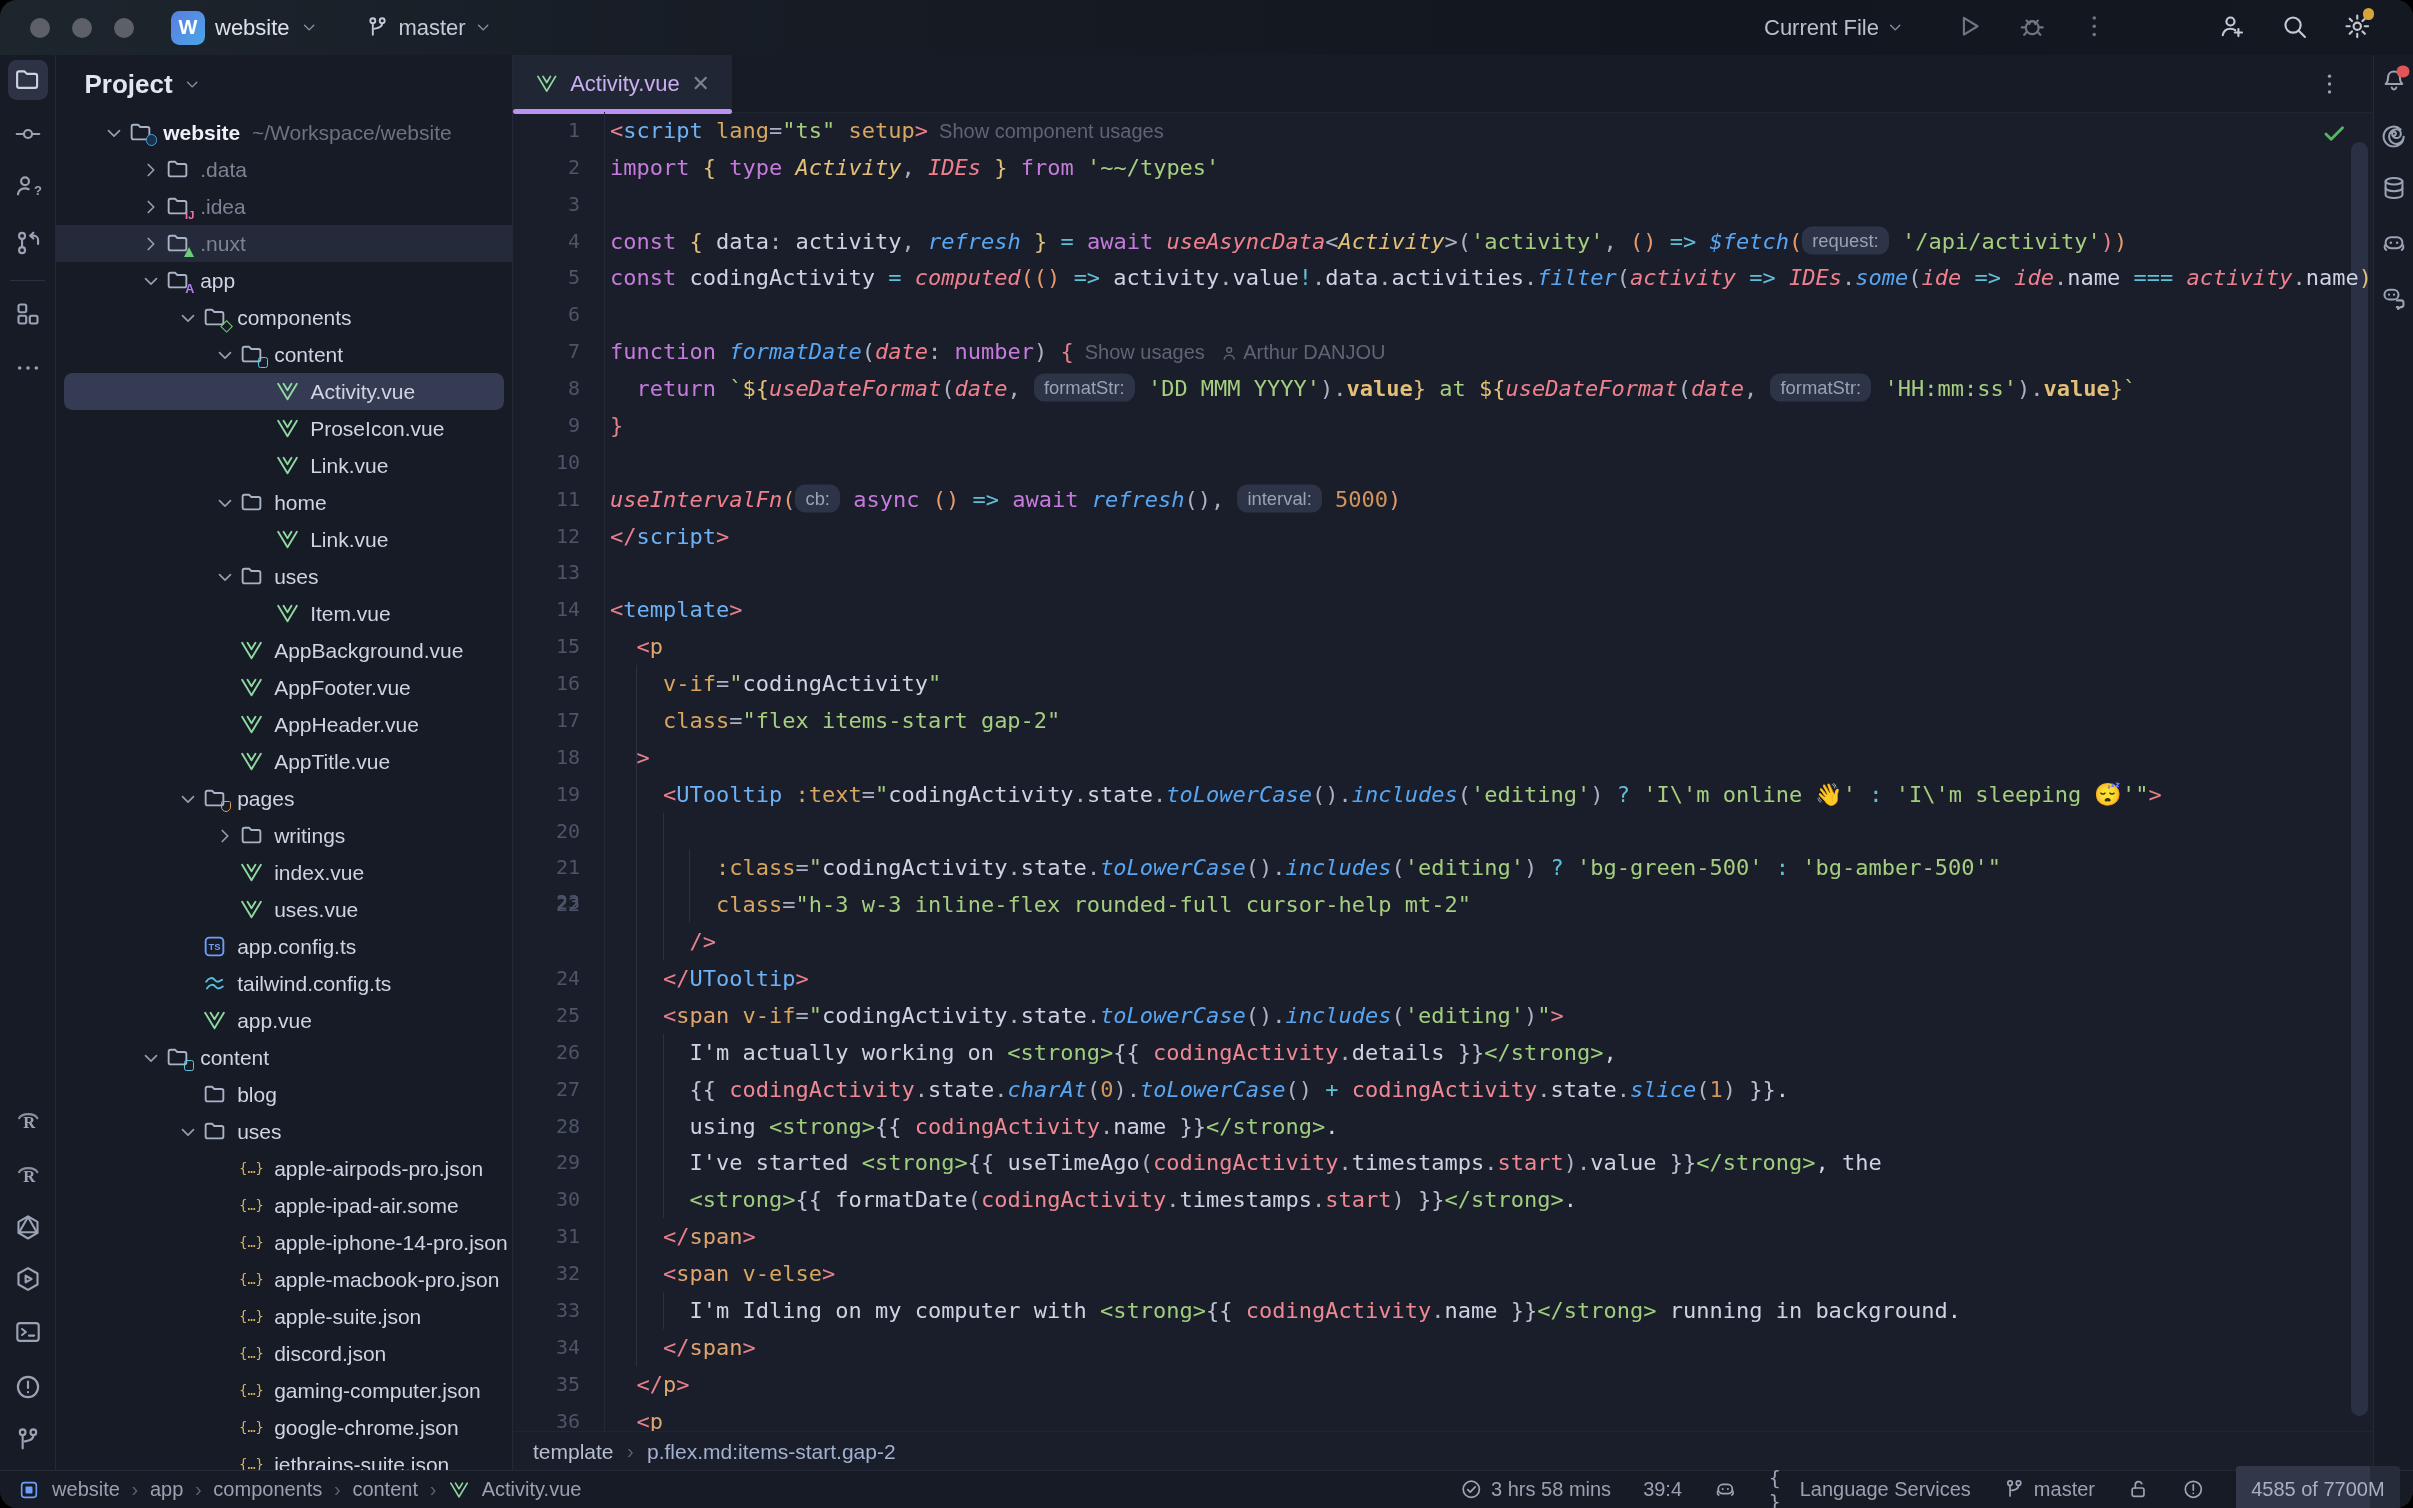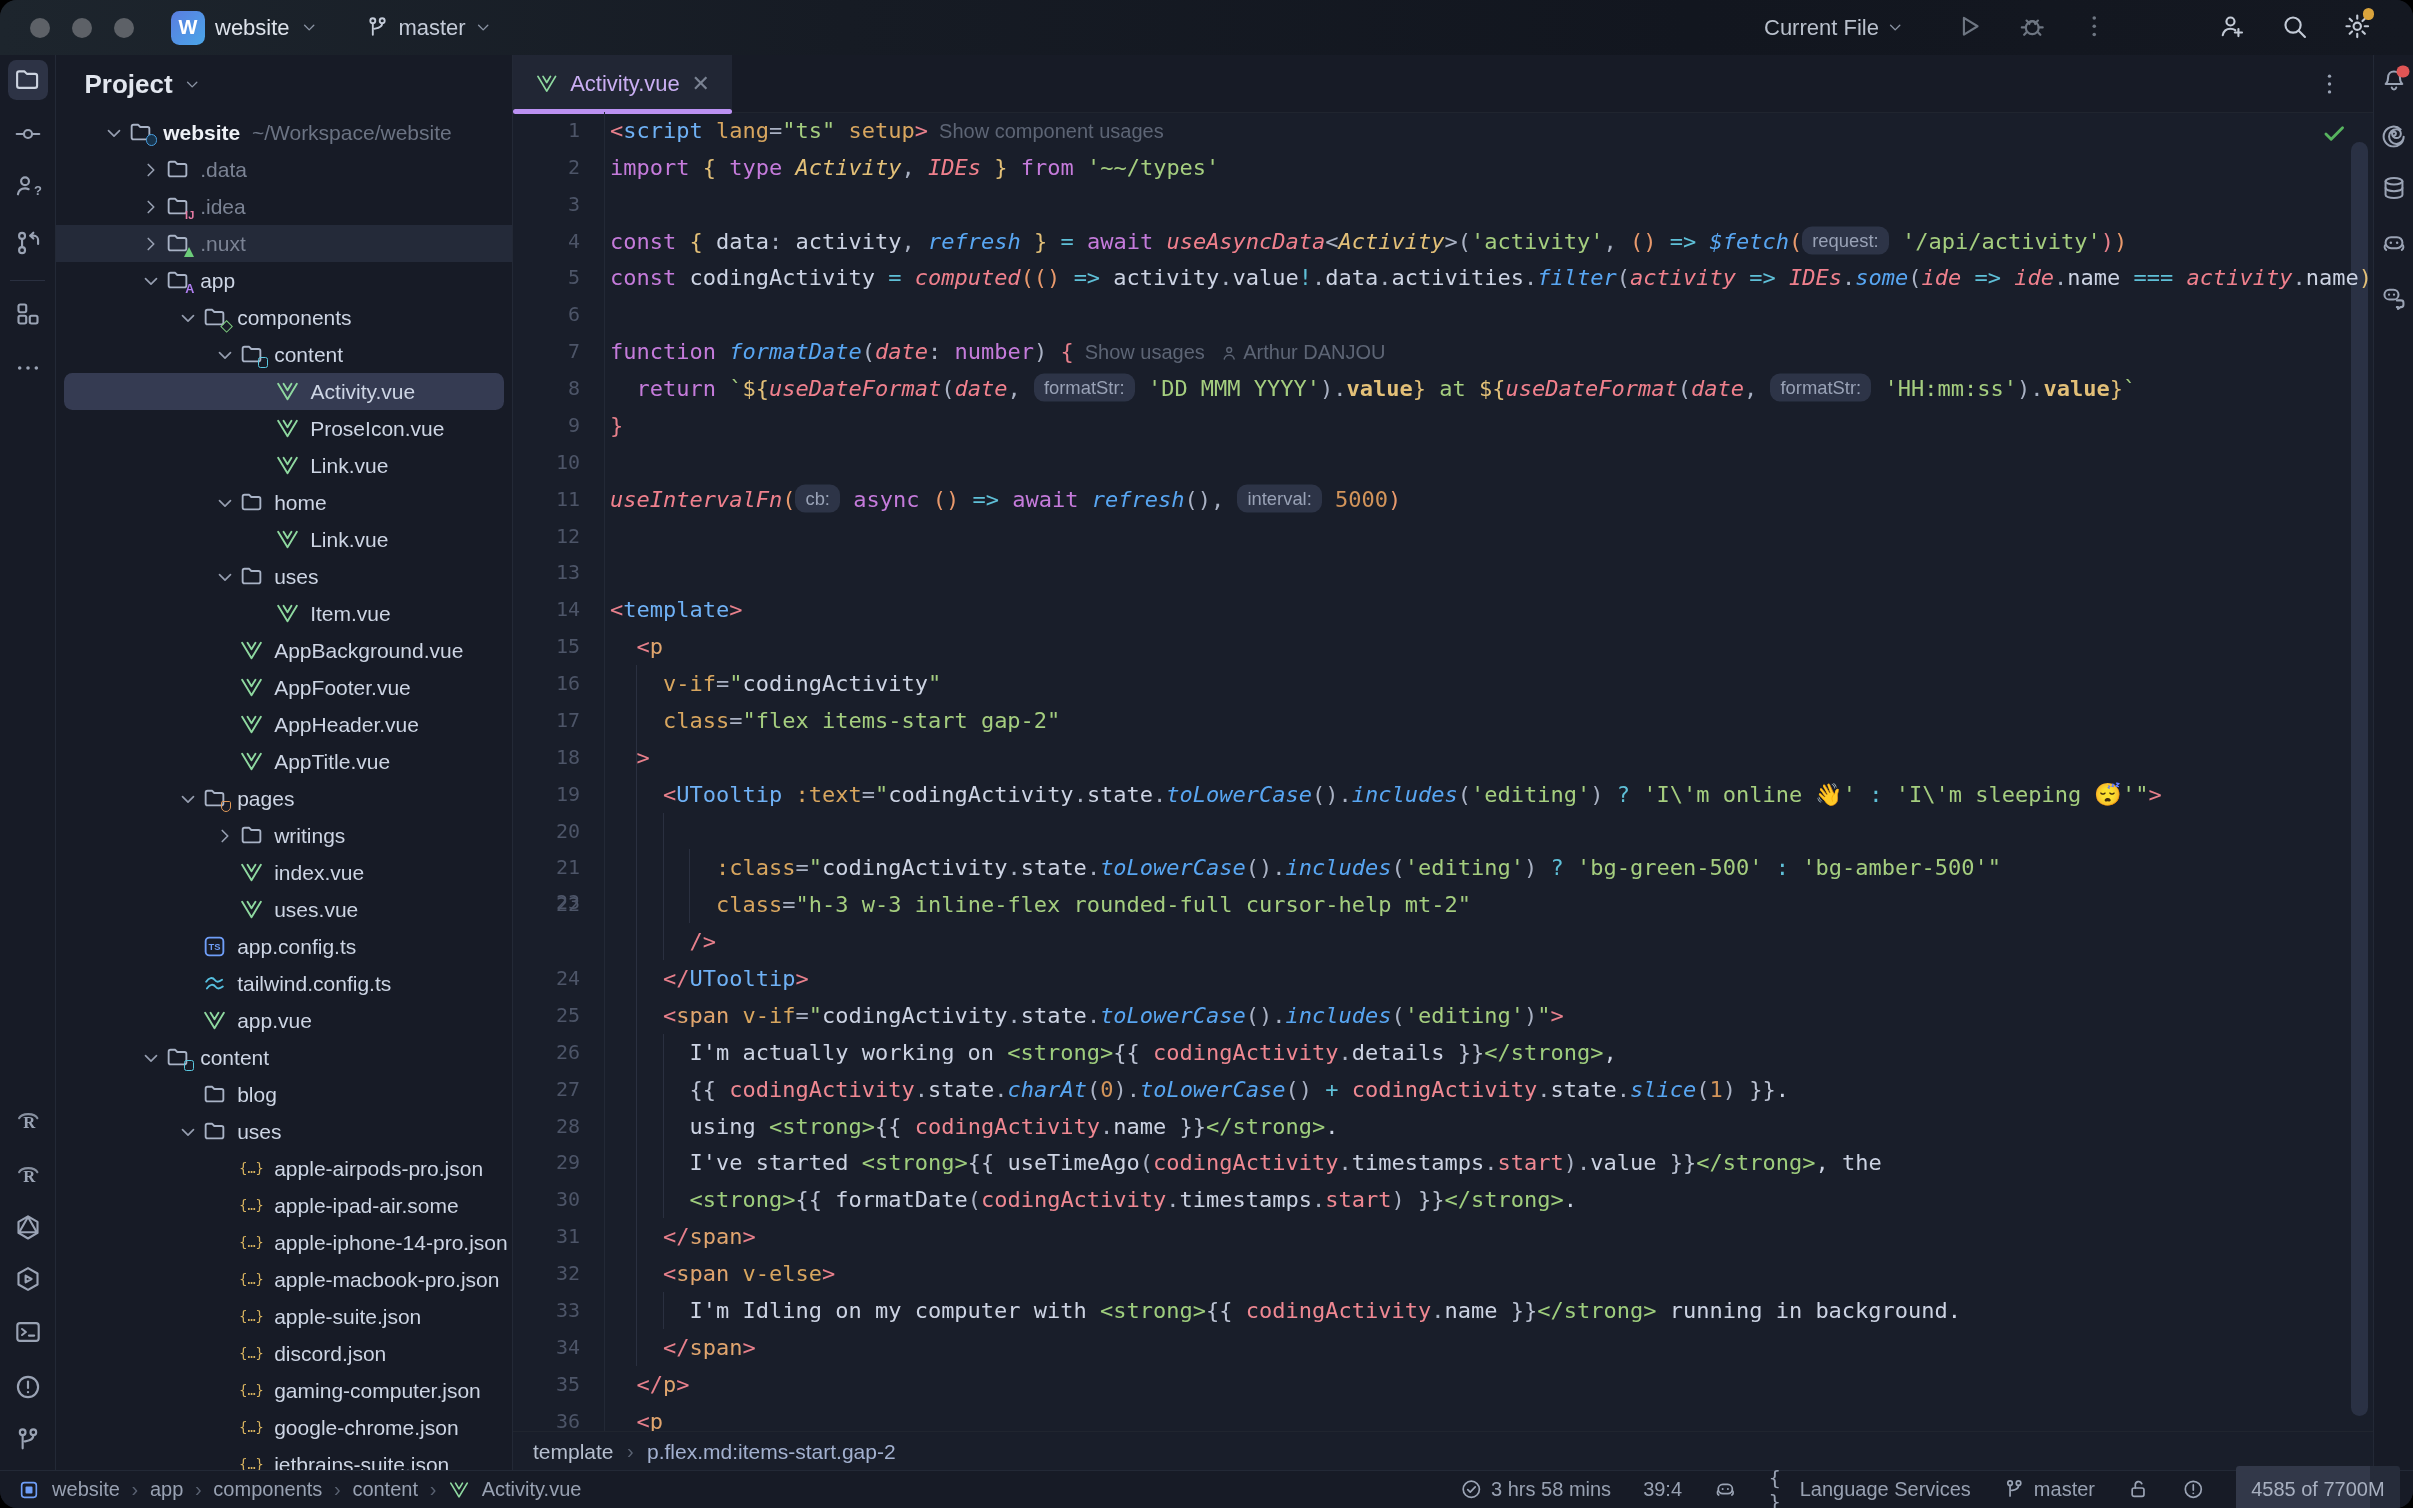--- a/index.html
+++ b/index.html
@@ -747,20 +747,21 @@
               </svg>Arthur DANJOU</span></div>
           <div class="lnum" style="top: 258px;">8</div>
           <div class="cline" style="top: 258px;"><span class="sg-t">  </span><span class="sg-k">return</span><span class="sg-t"> </span><span class="sg-s">`</span><span class="sg-ig">${</span><span class="sg-fp">useDateFormat</span><span class="sg-p">(</span><span class="sg-fp">date</span><span class="sg-p">,</span><span class="sg-t"> </span><span class="sg-h">formatStr:</span><span class="sg-t"> </span><span class="sg-s">'DD MMM YYYY'</span><span class="sg-p">).</span><span class="sg-gb">value</span><span class="sg-ig">}</span><span class="sg-s"> at </span><span class="sg-ig">${</span><span class="sg-fp">useDateFormat</span><span class="sg-p">(</span><span class="sg-fp">date</span><span class="sg-p">,</span><span class="sg-t"> </span><span class="sg-h">formatStr:</span><span class="sg-t"> </span><span class="sg-s">'HH:mm:ss'</span><span class="sg-p">).</span><span class="sg-gb">value</span><span class="sg-ig">}</span><span class="sg-s">`</span></div>
           <div class="lnum" style="top: 295px;">9</div>
           <div class="cline" style="top: 295px;"><span class="sg-ppk">}</span></div>
           <div class="lnum" style="top: 332px;">10</div>
           <div class="cline" style="top: 332px;"></div>
           <div class="lnum" style="top: 369px;">11</div>
           <div class="cline" style="top: 369px;"><span class="sg-fp">useIntervalFn</span><span class="sg-po">(</span><span class="sg-h">cb:</span><span class="sg-t"> </span><span class="sg-k">async</span><span class="sg-t"> </span><span class="sg-po">()</span><span class="sg-t"> </span><span class="sg-o">=&gt;</span><span class="sg-t"> </span><span class="sg-k">await</span><span class="sg-t"> </span><span class="sg-fb">refresh</span><span class="sg-p">(),</span><span class="sg-t"> </span><span class="sg-h">interval:</span><span class="sg-t"> </span><span class="sg-n">5000</span><span class="sg-po">)</span></div>
           <div class="lnum" style="top: 406px;">12</div>
+          <div class="cline" style="top: 406px;"><span class="sg-tb">&lt;/</span><span class="sg-tblue">script</span><span class="sg-tb">&gt;</span></div>
           <div class="lnum" style="top: 442px;">13</div>
           <div class="cline" style="top: 442px;"></div>
           <div class="lnum" style="top: 479px;">14</div>
           <div class="cline" style="top: 479px;"><span class="sg-tb">&lt;</span><span class="sg-tblue">template</span><span class="sg-tb">&gt;</span></div>
           <div class="lnum" style="top: 516px;">15</div>
           <div class="cline" style="top: 516px;"><span class="sg-t">  </span><span class="sg-tb">&lt;</span><span class="sg-torange">p</span></div>
           <div class="lnum" style="top: 553px;">16</div>
           <div class="cline" style="top: 553px;"><span class="sg-t">    </span><span class="sg-a">v-if</span><span class="sg-p">=</span><span class="sg-s">"</span><span class="sg-t">codingActivity</span><span class="sg-s">"</span></div>
           <div class="lnum" style="top: 590px;">17</div>
           <div class="cline" style="top: 590px;"><span class="sg-t">    </span><span class="sg-a">class</span><span class="sg-p">=</span><span class="sg-s">"flex items-start gap-2"</span></div>

